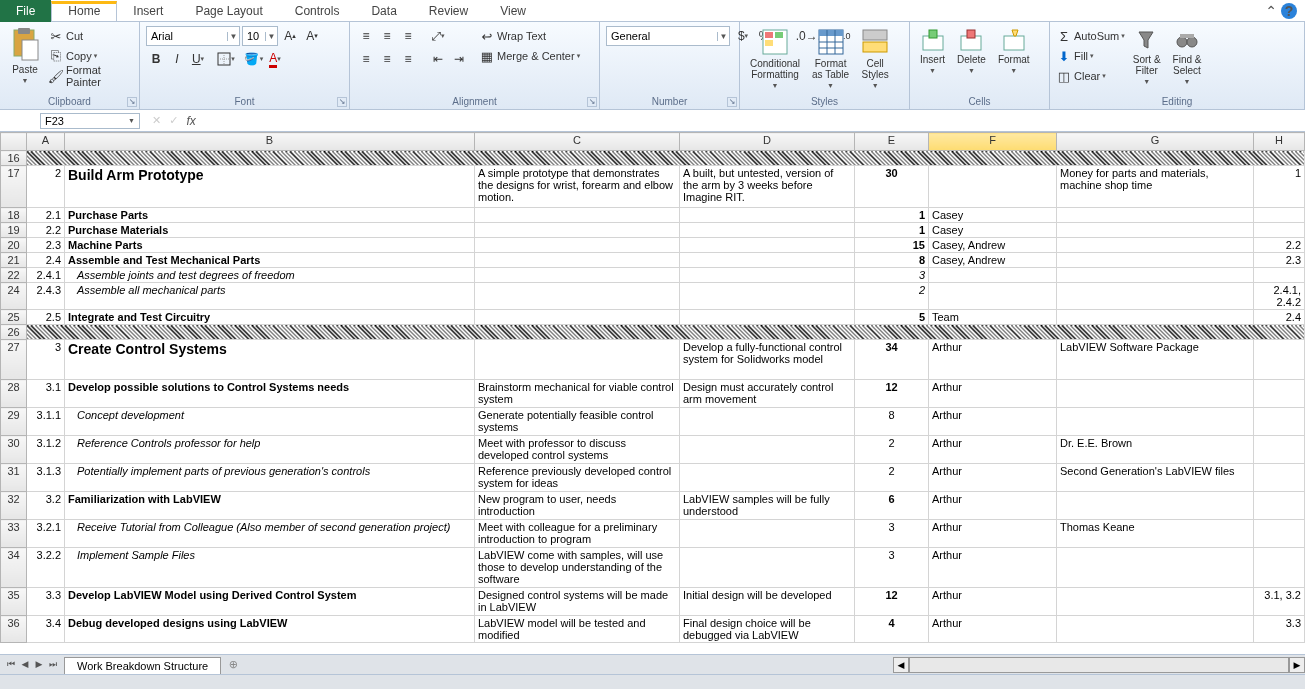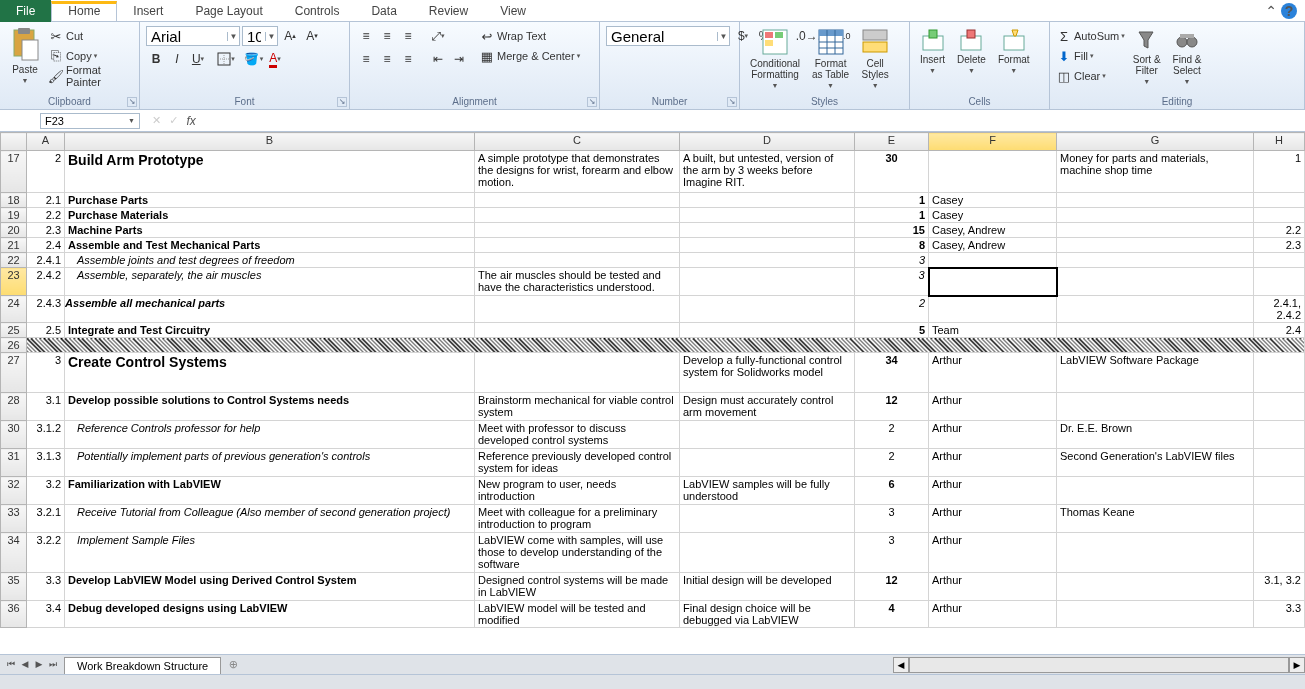--- a/index.html
+++ b/index.html
@@ -20,21 +20,21 @@
 .group-label { text-align: center; color: #5c6e8a; font-size: 10px; padding-top: 2px; }
 .group-body { flex: 1; display: flex; align-items: flex-start; gap: 4px; }
 .dialog-launcher { position: absolute; right: 2px; bottom: 2px; font-size: 8px; color: #5c6e8a; border: 1px solid #b5c4d7; width: 10px; height: 10px; line-height: 8px; text-align: center; }
 
 .big-btn { display: flex; flex-direction: column; align-items: center; gap: 2px; padding: 2px 4px; cursor: pointer; }
 .big-btn .lbl { font-size: 10px; color: #333; text-align: center; line-height: 1.1; }
 .small-row { display: flex; align-items: center; gap: 2px; font-size: 11px; color: #333; height: 20px; cursor: pointer; }
 .small-row .ic { width: 16px; height: 16px; display: flex; align-items: center; justify-content: center; font-size: 13px; }
 .stack { display: flex; flex-direction: column; gap: 0; }
 .font-combo { display: flex; align-items: center; border: 1px solid #abc; background: #fff; height: 20px; font-size: 11px; }
-.font-combo input { border: none; outline: none; padding: 0 4px; font-size: 15px; }
+.font-combo input { border: none; outline: none; padding: 0 4px; font-size: 11px; }
 .font-combo .dd { width: 12px; text-align: center; border-left: 1px solid #abc; font-size: 8px; color: #555; }
 .btn-row { display: flex; gap: 1px; }
 .tb { width: 20px; height: 20px; display: flex; align-items: center; justify-content: center; font-size: 12px; color: #333; cursor: pointer; }
 .dd-arr { font-size: 7px; color: #555; }
 
 
 .formula-bar { display: flex; align-items: center; height: 22px; border-bottom: 1px solid #b5c4d7; background: #fff; }
 .name-box { width: 100px; border: 1px solid #abc; margin: 0 4px 0 40px; padding: 1px 4px; font-size: 11px; background: #fff; display: flex; justify-content: space-between; align-items: center; }
 .name-box span:last-child { font-size: 7px; color: #555; }
 .fb-controls { display: flex; align-items: center; gap: 8px; padding: 0 8px; color: #999; font-size: 11px; }
@@ -360,20 +360,24 @@
           <th style="width: 410px;">B</th>
           <th style="width: 205px;">C</th>
           <th style="width: 175px;">D</th>
           <th style="width: 74px;">E</th>
           <th class="selected-col" style="width: 128px;">F</th>
           <th style="width: 197px;">G</th>
           <th style="width: 51px;">H</th>
         </tr>
       </thead>
       <tbody>
+        <tr>
+          <td class="row-hdr">16</td>
+          <td colspan="8" class="hatch"></td>
+        </tr>
         <tr style="height: 42px;">
           <td class="row-hdr">17</td>
           <td class="right">2</td>
           <td class="bold" style="font-size: 14px;">Build Arm Prototype</td>
           <td>A simple prototype that demonstrates the designs for wrist, forearm and elbow motion.</td>
           <td>A built, but untested, version of the arm by 3 weeks before Imagine RIT.</td>
           <td class="bold center">30</td>
           <td></td>
           <td>Money for parts and materials, machine shop time</td>
           <td class="right">1</td>
@@ -426,35 +430,24 @@
           <td class="row-hdr">22</td>
           <td class="right">2.4.1</td>
           <td class="italic" style="padding-left: 12px;">Assemble joints and test degrees of freedom</td>
           <td></td>
           <td></td>
           <td class="right italic">3</td>
           <td></td>
           <td></td>
           <td></td>
         </tr>
-        <tr style="height: 28px;">
-          <td class="row-hdr selected-row">23</td>
-          <td class="right">2.4.2</td>
-          <td class="italic" style="padding-left: 12px;">Assemble, separately, the air muscles</td>
-          <td>The air muscles should be tested and have the characteristics understood.</td>
-          <td></td>
-          <td class="right italic">3</td>
-          <td class="active-cell"></td>
-          <td></td>
-          <td></td>
-        </tr>
         <tr>
           <td class="row-hdr">24</td>
           <td class="right">2.4.3</td>
-          <td class="italic" style="padding-left: 0; font-weight: bold;">Assemble all mechanical parts</td>
+          <td class="italic" style="padding-left: 12px;">Assemble all mechanical parts</td>
           <td></td>
           <td></td>
           <td class="right italic">2</td>
           <td></td>
           <td></td>
           <td class="right">2.4.1, 2.4.2</td>
         </tr>
         <tr>
           <td class="row-hdr">25</td>
           <td class="right">2.5</td>
@@ -486,20 +479,31 @@
           <td class="right">3.1</td>
           <td class="bold">Develop possible solutions to Control Systems needs</td>
           <td>Brainstorm mechanical for viable control system</td>
           <td>Design must accurately control arm movement</td>
           <td class="bold center">12</td>
           <td>Arthur</td>
           <td></td>
           <td></td>
         </tr>
         <tr style="height: 28px;">
+          <td class="row-hdr">29</td>
+          <td class="right">3.1.1</td>
+          <td class="italic" style="padding-left: 12px;">Concept development</td>
+          <td>Generate potentially feasible control systems</td>
+          <td></td>
+          <td class="center">8</td>
+          <td>Arthur</td>
+          <td></td>
+          <td></td>
+        </tr>
+        <tr style="height: 28px;">
           <td class="row-hdr">30</td>
           <td class="right">3.1.2</td>
           <td class="italic" style="padding-left: 12px;">Reference Controls professor for help</td>
           <td>Meet with professor to discuss developed control systems</td>
           <td></td>
           <td class="center">2</td>
           <td>Arthur</td>
           <td>Dr. E.E. Brown</td>
           <td></td>
         </tr>

